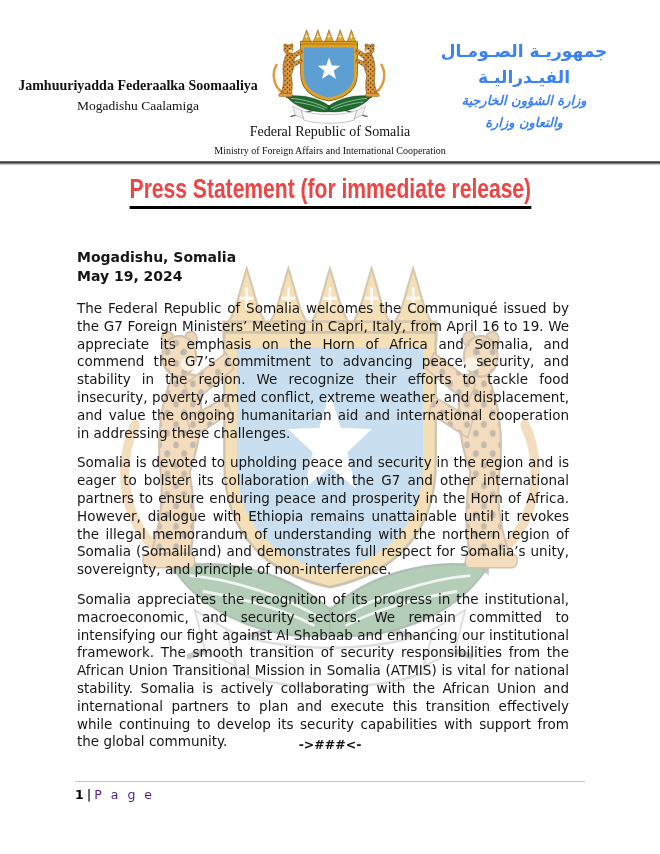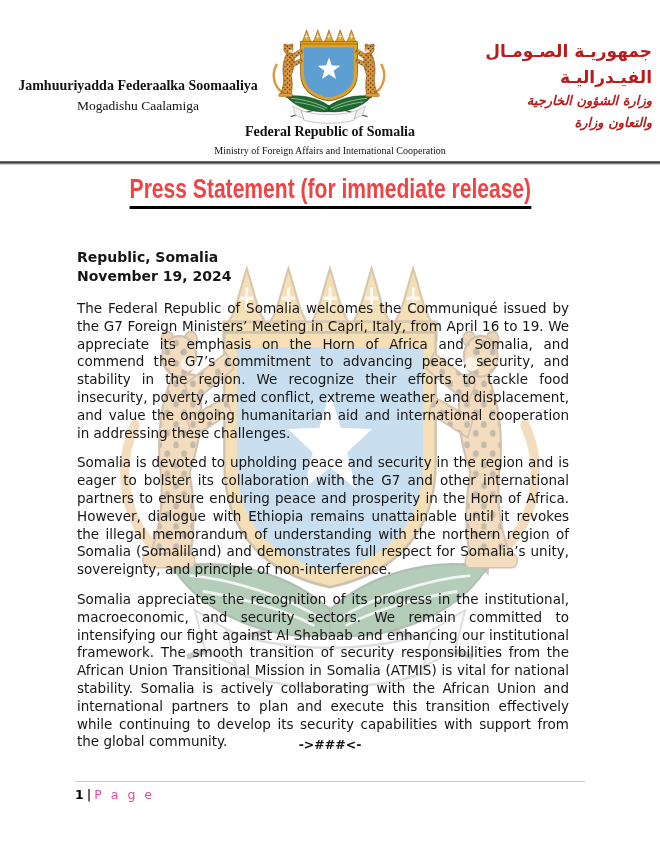--- a/index.html
+++ b/index.html
@@ -8,30 +8,30 @@
     font-family:"DejaVu Sans", sans-serif; overflow:hidden;
   }
   
   .hdr-left {
     position:absolute; left:14px; top:44px; width:248px; text-align:center;
     font-family:"Liberation Serif", serif; font-size:13.5px; line-height:20px; color:#111;margin-top:32px;
   }
   .hdr-left .l1 { font-weight:bold; font-size:14px; }
   .emblem-box { position:absolute; left:259px; top:27px; width:140px; height:105px; }
   .hdr-right {
-    position:absolute; right:8px; top:38px; width:256px; 
-    direction:rtl; font-family:"DejaVu Sans", sans-serif; color:#b91c1c;
+    position:absolute; right:8px; top:38px; width:256px; text-align:center;
+    direction:rtl; font-family:"DejaVu Sans", sans-serif; color:#3b82f6;
   }
   .hdr-right .a1 { font-size:17px; font-weight:bold; line-height:26px; }
   .hdr-right .a2, .hdr-right .a3 { font-size:13px; font-weight:bold; line-height:22px;font-style:italic; }
   .org-en {
     position:absolute; left:0; top:123px; width:100%; text-align:center;
     font-family:"Liberation Serif", serif; color:#111;
   }
-  .org-en .o1 { font-weight:bold; font-size:14px; line-height:18px; }
+  .org-en .o1 { font-weight:normal; font-size:14px; line-height:18px; }
   .org-en .o2 { font-size:10px; line-height:19px; }
   .hdr-rule {
     position:absolute; left:0; top:161px; width:660px; height:4px;
     background:linear-gradient(180deg, #9a9a9a 0px, #3c3c3c 1px, #3c3c3c 2px, #c9c9c9 3px);
   }
   
   .doc-title {
     position:absolute; left:0; top:174px; width:100%; text-align:center;
     font-family:"Liberation Sans", sans-serif; font-weight:bold; color:#ef4444;
   }
@@ -60,21 +60,21 @@
     font-size:12.5px; font-weight:bold; color:#111;
   }
   
   .footer {
     position:absolute; left:75px; top:781px; width:510px; z-index:2;
     border-top:1px solid #c8c8c8; padding-top:5px;
     font-size:12.5px; color:#000;
   }
   .footer .pgnum { font-weight:bold; color:#000; }
   .footer .pipe { font-weight:bold; color:#222; padding:0 3px; }
-  .footer .pglabel { color:#ec4899; letter-spacing:2.5px;margin-top:16px; }
+  .footer .pglabel { color:#4c1d95; letter-spacing:2.5px;margin-top:16px; }
 </style>
 </head>
 <body>
 
 <svg width="0" height="0" style="position:absolute" aria-hidden="true">
   <defs>
     <pattern id="spots" width="6.5" height="6.5" patternUnits="userSpaceOnUse">
       <rect width="6.5" height="6.5" fill="#E09A40"></rect>
       <circle cx="1.8" cy="1.8" r="1.1" fill="#4a2c06"></circle>
       <circle cx="4.9" cy="4.6" r="1.1" fill="#4a2c06"></circle>
@@ -172,22 +172,22 @@
     <div class="o2">Ministry of Foreign Affairs and International Cooperation</div>
   </div>
 
   <div class="hdr-rule"></div>
 
   <div class="doc-title">
     <span class="squeeze">Press Statement (for immediate release)</span>
   </div>
 
   <div class="dateline">
-    <div>Republic, Somalia</div>
-    <div>November 19, 2024</div>
+    <div>Mogadishu, Somalia</div>
+    <div>May 19, 2024</div>
   </div>
 
   <div class="doc-body">
     <p>The Federal Republic of Somalia welcomes the Communiqué issued by the G7 Foreign Ministers’ Meeting in Capri, Italy, from April 16 to 19. We appreciate its emphasis on the Horn of Africa and Somalia, and commend the G7’s commitment to advancing peace, security, and stability in the region.  We recognize their efforts to tackle food insecurity, poverty, armed conflict, extreme weather, and displacement, and value the ongoing humanitarian aid and international cooperation in addressing these challenges.</p>
     <p>Somalia is devoted to upholding peace and security in the region and is eager to bolster its collaboration with the G7 and other international partners to ensure enduring peace and prosperity in the Horn of Africa. However, dialogue with Ethiopia remains unattainable until it revokes the illegal memorandum of understanding with the northern region of Somalia (Somaliland) and demonstrates full respect for Somalia’s unity, sovereignty, and principle of non-interference.</p>
     <p>Somalia appreciates the recognition of its progress in the institutional, macroeconomic, and security sectors. We remain committed to intensifying our fight against Al Shabaab and enhancing our institutional framework. The smooth transition of security responsibilities from the African Union Transitional Mission in Somalia (ATMIS) is vital for national stability. Somalia is actively collaborating with the African Union and international partners to plan and execute this transition effectively while continuing to develop its security capabilities with support from the global community.</p>
   </div>
 
   <div class="end-mark">-&gt;###&lt;-</div>
 

